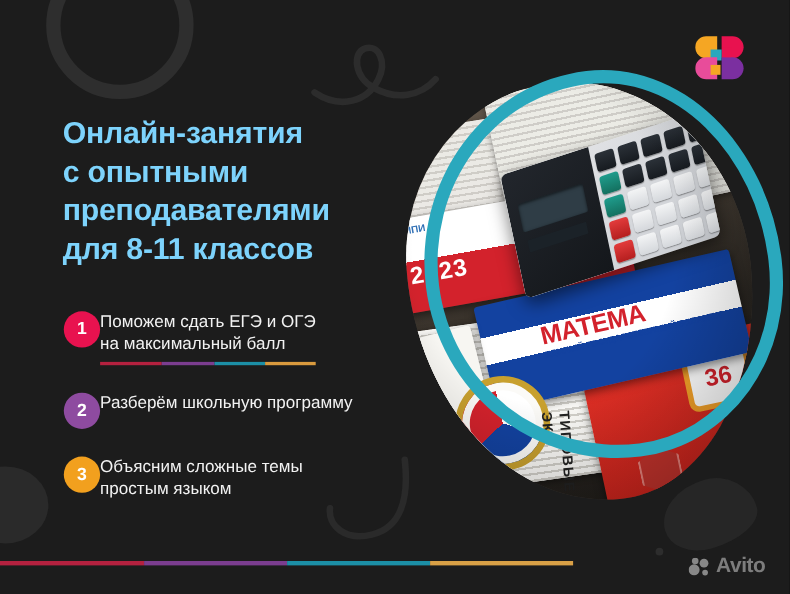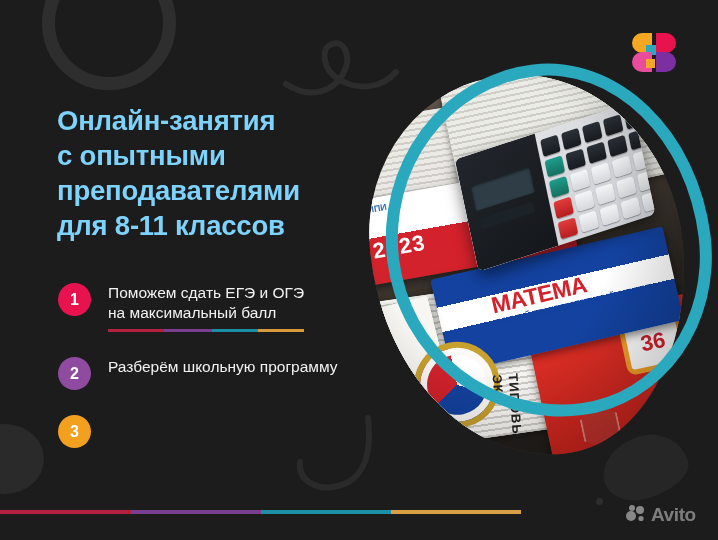--- a/index.html
+++ b/index.html
@@ -120,21 +120,20 @@
     display: flex;
     align-items: center;
     justify-content: center;
     color: #ffffff;
     font-size: 16px;
     font-weight: bold;
     line-height: 1;
     margin-top: 1px;
   }
   .benefit-body {
-    margin-left: 17px;
     padding-top: 1px;
   }
   .benefit-text {
     color: #f2f2f2;
     font-size: 15.5px;
     line-height: 20px;
     white-space: pre-line;
   }
   .benefit-rule {
     display: block;
@@ -363,21 +362,21 @@
     display: flex;
   }
   .bottom-bar i { display: block; height: 100%; }
 
   
   .avito {
     position: absolute;
     left: 626px;
     top: 505px;
     display: flex;
-    align-items: flex-start;
+    align-items: flex-end;
     gap: 5px;
     opacity: .62;
   }
   .avito-dots { width: 20px; height: 17px; }
   .avito-dots svg { display: block; }
   .avito-text {
     color: #b9b9b9;
     font-size: 19px;
     font-weight: bold;
     letter-spacing: -0.4px;
@@ -433,20 +432,24 @@
       </span>
     </li>
     <li class="benefit">
       <span class="benefit-num" style="background: rgb(142, 75, 160);">2</span>
       <span class="benefit-body">
         <span class="benefit-text">Разберём школьную программу</span>
       </span>
     </li>
     <li class="benefit">
       <span class="benefit-num" style="background: rgb(242, 160, 30);">3</span>
+      <span class="benefit-body">
+        <span class="benefit-text">Объясним сложные темы
+простым языком</span>
+      </span>
     </li>
   </ul>
 
   <div class="photo-wrap">
     <div class="photo-clip">
       <div class="photo-scene">
 
         <div class="sheet s1"></div>
         <div class="sheet s2"></div>
         <div class="sheet s3"></div>

